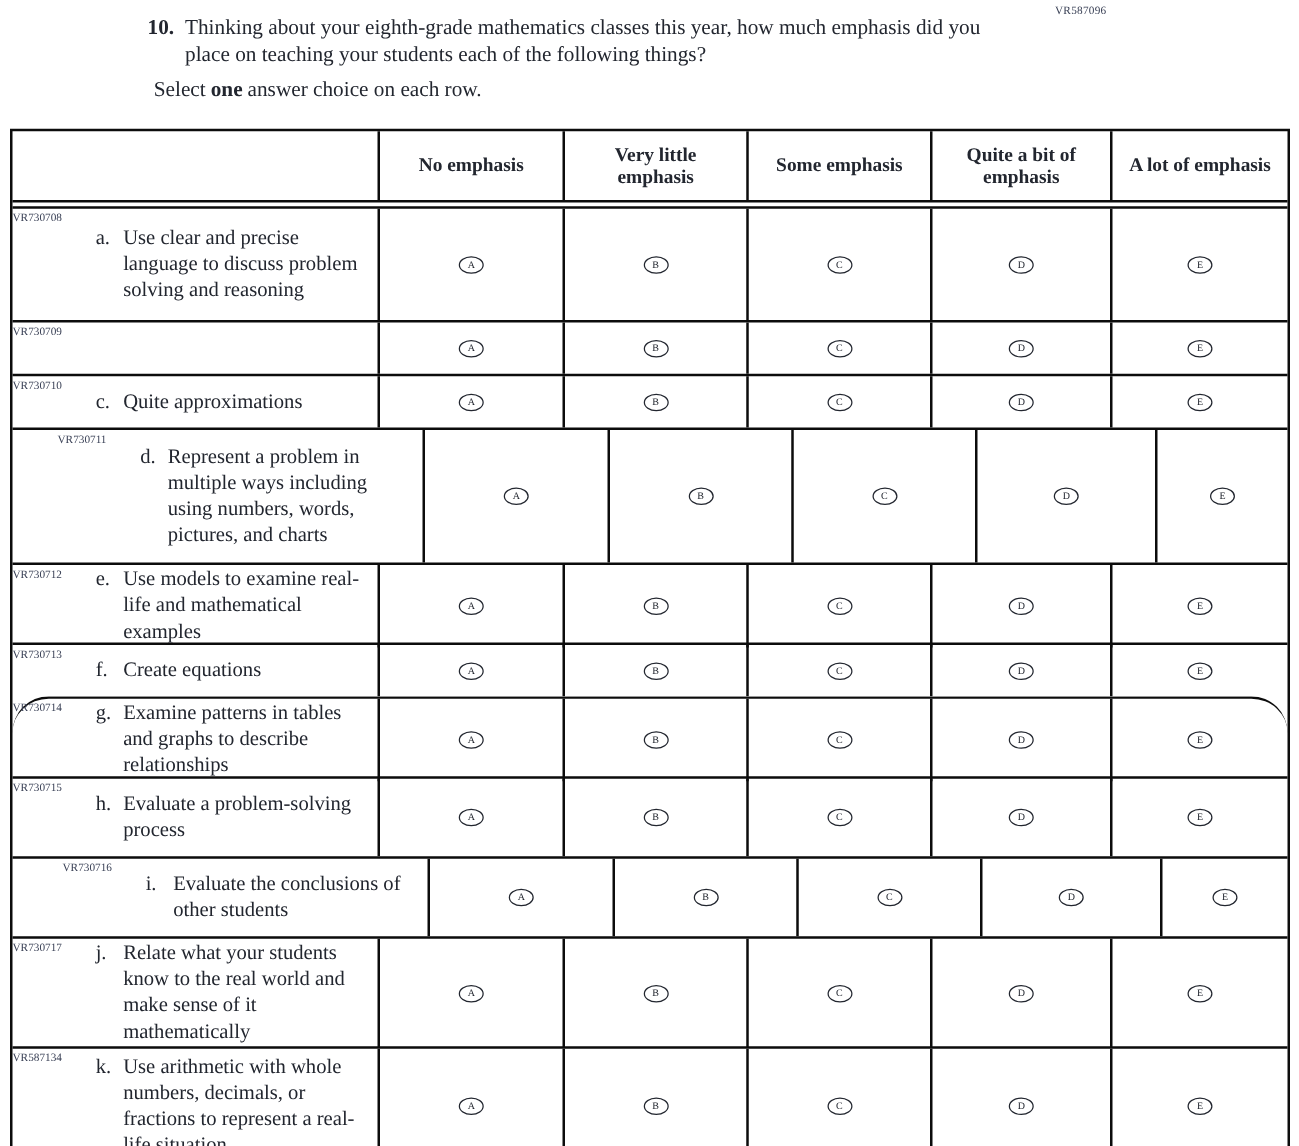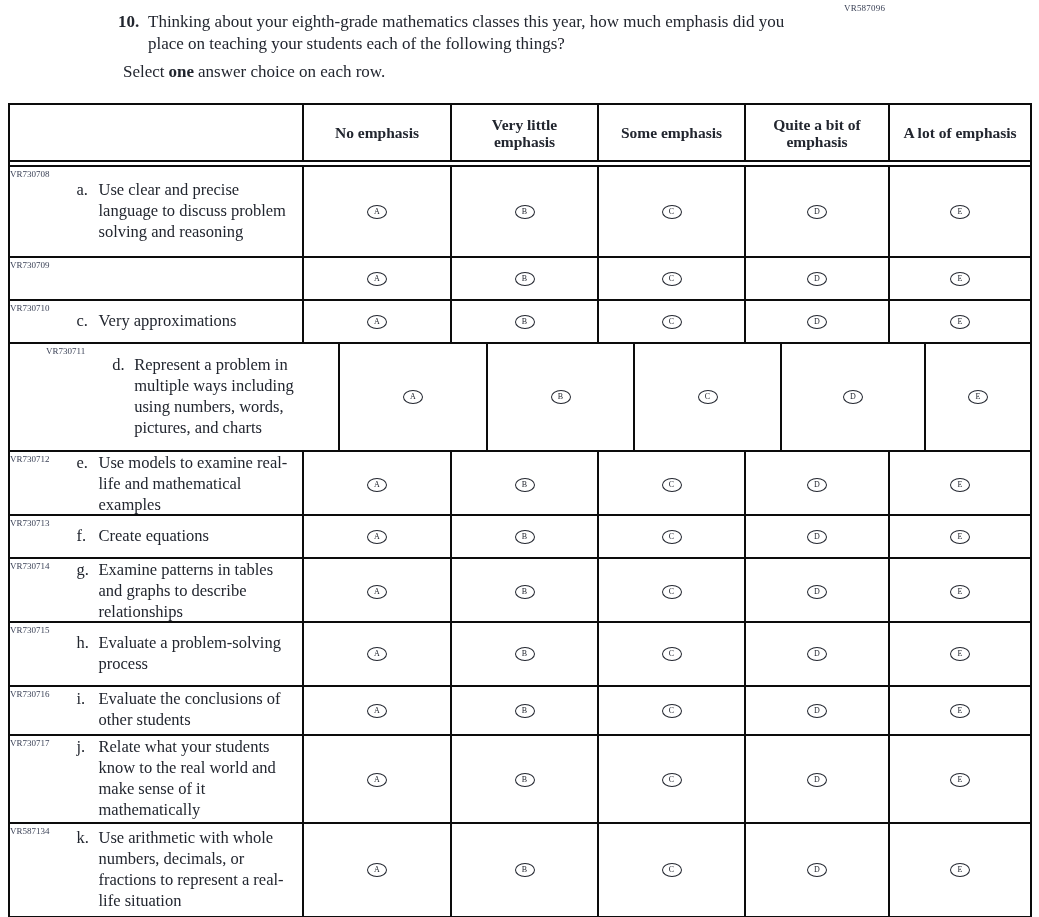--- a/index.html
+++ b/index.html
@@ -145,21 +145,21 @@
           <div class="bubble">D</div>
         </div>
         <div class="opt-cell">
           <div class="bubble">E</div>
         </div>
       </div>
       <div class="t-row body-row" style="height: 43px;">
         <div class="stem-cell">
           <div class="vr-code">VR730710</div>
           <div class="stem-wrap">
-            <div class="stem-text"><span class="item-letter">c.</span><span>Very approximations</span></div>
+            <div class="stem-text"><span class="item-letter">c.</span><span>Quite approximations</span></div>
           </div>
         </div>
         <div class="opt-cell">
           <div class="bubble">A</div>
         </div>
         <div class="opt-cell">
           <div class="bubble">B</div>
         </div>
         <div class="opt-cell">
           <div class="bubble">C</div>
@@ -233,45 +233,45 @@
         <div class="opt-cell">
           <div class="bubble">C</div>
         </div>
         <div class="opt-cell">
           <div class="bubble">D</div>
         </div>
         <div class="opt-cell">
           <div class="bubble">E</div>
         </div>
       </div>
+      <div class="t-row body-row" style="height: 64px; border-radius: 29px;">
+        <div class="stem-cell">
+          <div class="vr-code">VR730714</div>
+          <div class="stem-wrap">
+            <div class="stem-text"><span class="item-letter">g.</span><span>Examine patterns in tables and graphs to describe relationships</span></div>
+          </div>
+        </div>
+        <div class="opt-cell">
+          <div class="bubble">A</div>
+        </div>
+        <div class="opt-cell">
+          <div class="bubble">B</div>
+        </div>
+        <div class="opt-cell">
+          <div class="bubble">C</div>
+        </div>
+        <div class="opt-cell">
+          <div class="bubble">D</div>
+        </div>
+        <div class="opt-cell">
+          <div class="bubble">E</div>
+        </div>
+      </div>
       <div class="t-row body-row" style="height: 64px;">
         <div class="stem-cell">
-          <div class="vr-code">VR730714</div>
-          <div class="stem-wrap">
-            <div class="stem-text"><span class="item-letter">g.</span><span>Examine patterns in tables and graphs to describe relationships</span></div>
-          </div>
-        </div>
-        <div class="opt-cell">
-          <div class="bubble">A</div>
-        </div>
-        <div class="opt-cell">
-          <div class="bubble">B</div>
-        </div>
-        <div class="opt-cell">
-          <div class="bubble">C</div>
-        </div>
-        <div class="opt-cell">
-          <div class="bubble">D</div>
-        </div>
-        <div class="opt-cell">
-          <div class="bubble">E</div>
-        </div>
-      </div>
-      <div class="t-row body-row" style="height: 64px;">
-        <div class="stem-cell">
           <div class="vr-code">VR730715</div>
           <div class="stem-wrap">
             <div class="stem-text"><span class="item-letter">h.</span><span>Evaluate a problem-solving process</span></div>
           </div>
         </div>
         <div class="opt-cell">
           <div class="bubble">A</div>
         </div>
         <div class="opt-cell">
           <div class="bubble">B</div>
@@ -279,21 +279,21 @@
         <div class="opt-cell">
           <div class="bubble">C</div>
         </div>
         <div class="opt-cell">
           <div class="bubble">D</div>
         </div>
         <div class="opt-cell">
           <div class="bubble">E</div>
         </div>
       </div>
-      <div class="t-row body-row" style="height: 49px;">
+      <div class="t-row body-row" style="height: 64px; padding-left: 40px;">
         <div class="stem-cell">
           <div class="vr-code">VR730716</div>
           <div class="stem-wrap">
             <div class="stem-text"><span class="item-letter">i.</span><span>Evaluate the conclusions of other students</span></div>
           </div>
         </div>
         <div class="opt-cell">
           <div class="bubble">A</div>
         </div>
         <div class="opt-cell">

